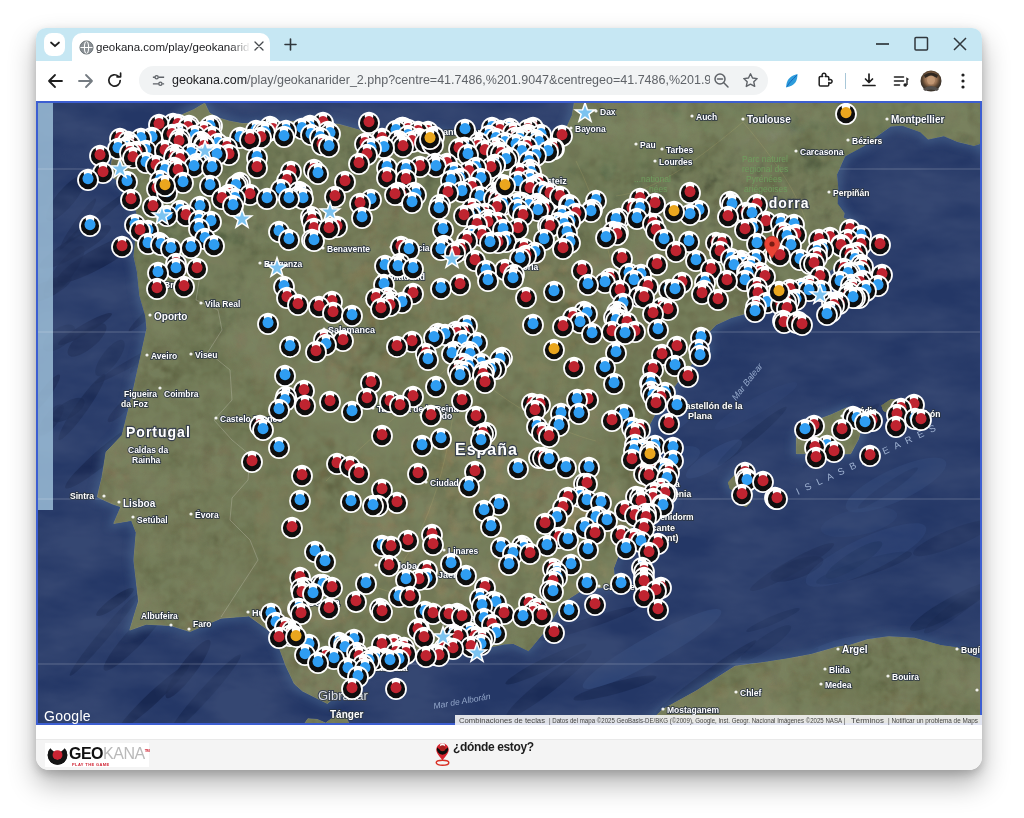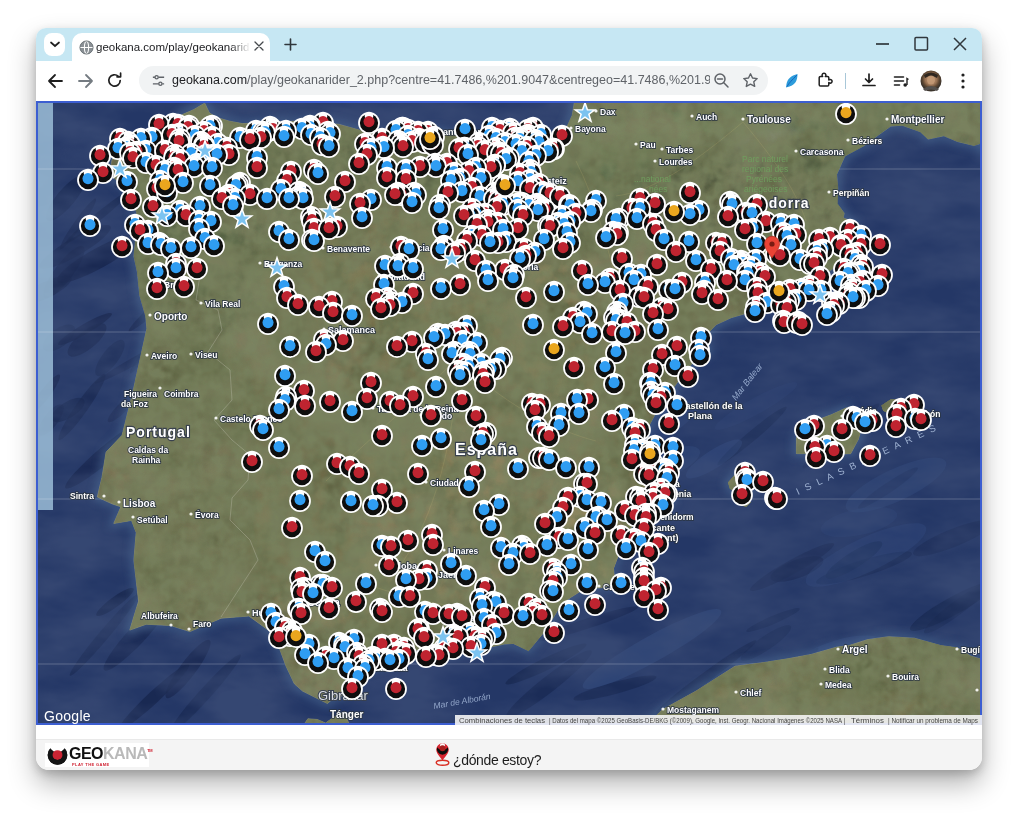--- a/index.html
+++ b/index.html
@@ -19,25 +19,25 @@
 .url{position:absolute;left:33px;top:7px;font-size:12.5px;color:#202124;white-space:nowrap;max-width:538px;overflow:hidden}
 .url span{color:#5f6368}
 .nav{position:absolute;top:11px}
 .ric{position:absolute;top:11px}
 .map{position:relative;height:624px;background:#2b4070;overflow:hidden}
 .white{height:14px;background:#fff}
 .foot{position:relative;height:31px;background:#f4f4f4;border-top:1px solid #e9e9e9;border-radius:0 0 13px 13px}
 .logo{position:absolute;left:9px;top:3px;width:104px;height:24px;background:#fff}
 .lgi{position:absolute;left:2px;top:2px}
 .lgt{position:absolute;left:24px;top:2px;font-size:16px;font-weight:bold;letter-spacing:-.5px;color:#111}
-.lgt i{font-style:normal;color:#b9b9b9;font-weight:bold}
+.lgt i{font-style:normal;color:#b9b9b9;font-weight:normal}
 .lgt sup{color:#cf2030;font-size:4px;vertical-align:7px}
 .ptg{position:absolute;left:27px;top:19px;font-size:4px;font-weight:bold;color:#d02030;letter-spacing:.4px}
 .dnd{position:absolute;left:399px;top:3px}
-.dtx{position:absolute;left:417px;top:12px;font-size:14px;font-weight:normal;color:#1c1c1c;letter-spacing:-.35px}
+.dtx{position:absolute;left:417px;top:0;font-size:12px;font-weight:bold;color:#1c1c1c;letter-spacing:-.35px}
 .lbl{fill:#fff;stroke:#2a3442;stroke-width:1.7px;paint-order:stroke;font-family:"Liberation Sans",sans-serif;font-weight:bold}
 .big{fill:#fff;stroke:#39414d;stroke-width:2.3px;paint-order:stroke;font-family:"Liberation Sans",sans-serif;font-weight:bold;letter-spacing:1px}
 .gib{fill:#d9dce1;stroke:#3a4250;stroke-width:2px;paint-order:stroke;font-family:"Liberation Sans",sans-serif}
 .sea{fill:#92a6c9;font-style:italic;font-family:"Liberation Sans",sans-serif}
 .seab{fill:#9db0d0;font-family:"Liberation Sans",sans-serif;letter-spacing:2px}
 .park{fill:#6f9d5e;font-size:8.5px;font-family:"Liberation Sans",sans-serif}
 .glogo{fill:#fff;font-size:14px;font-family:"Liberation Sans",sans-serif;letter-spacing:.3px}
 </style></head>
 <body>
 <div class="win">

